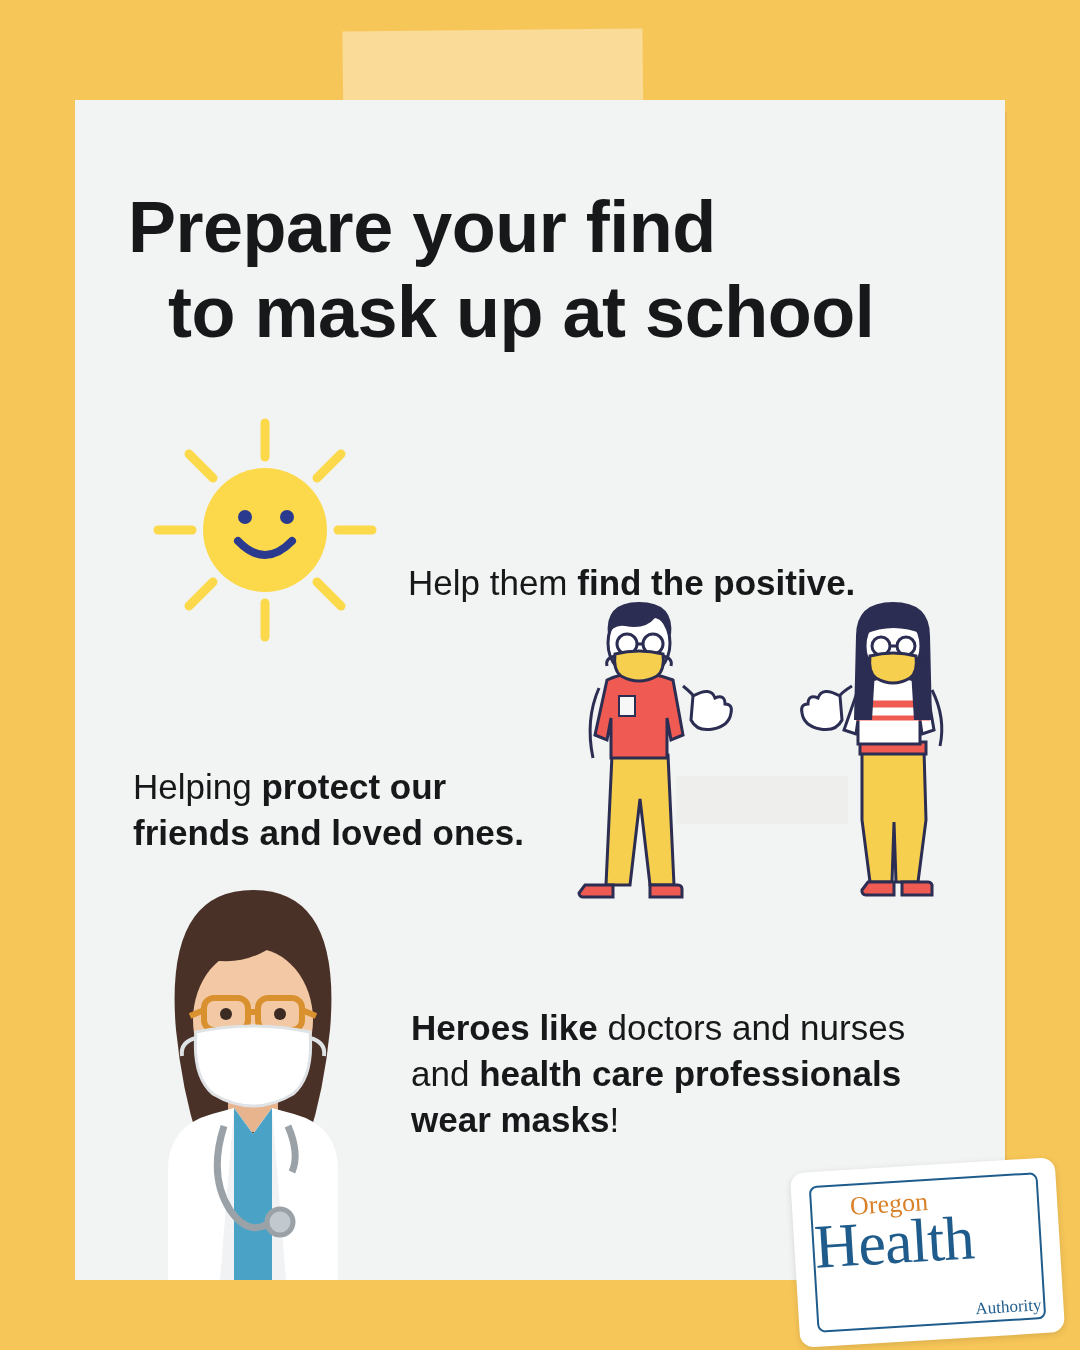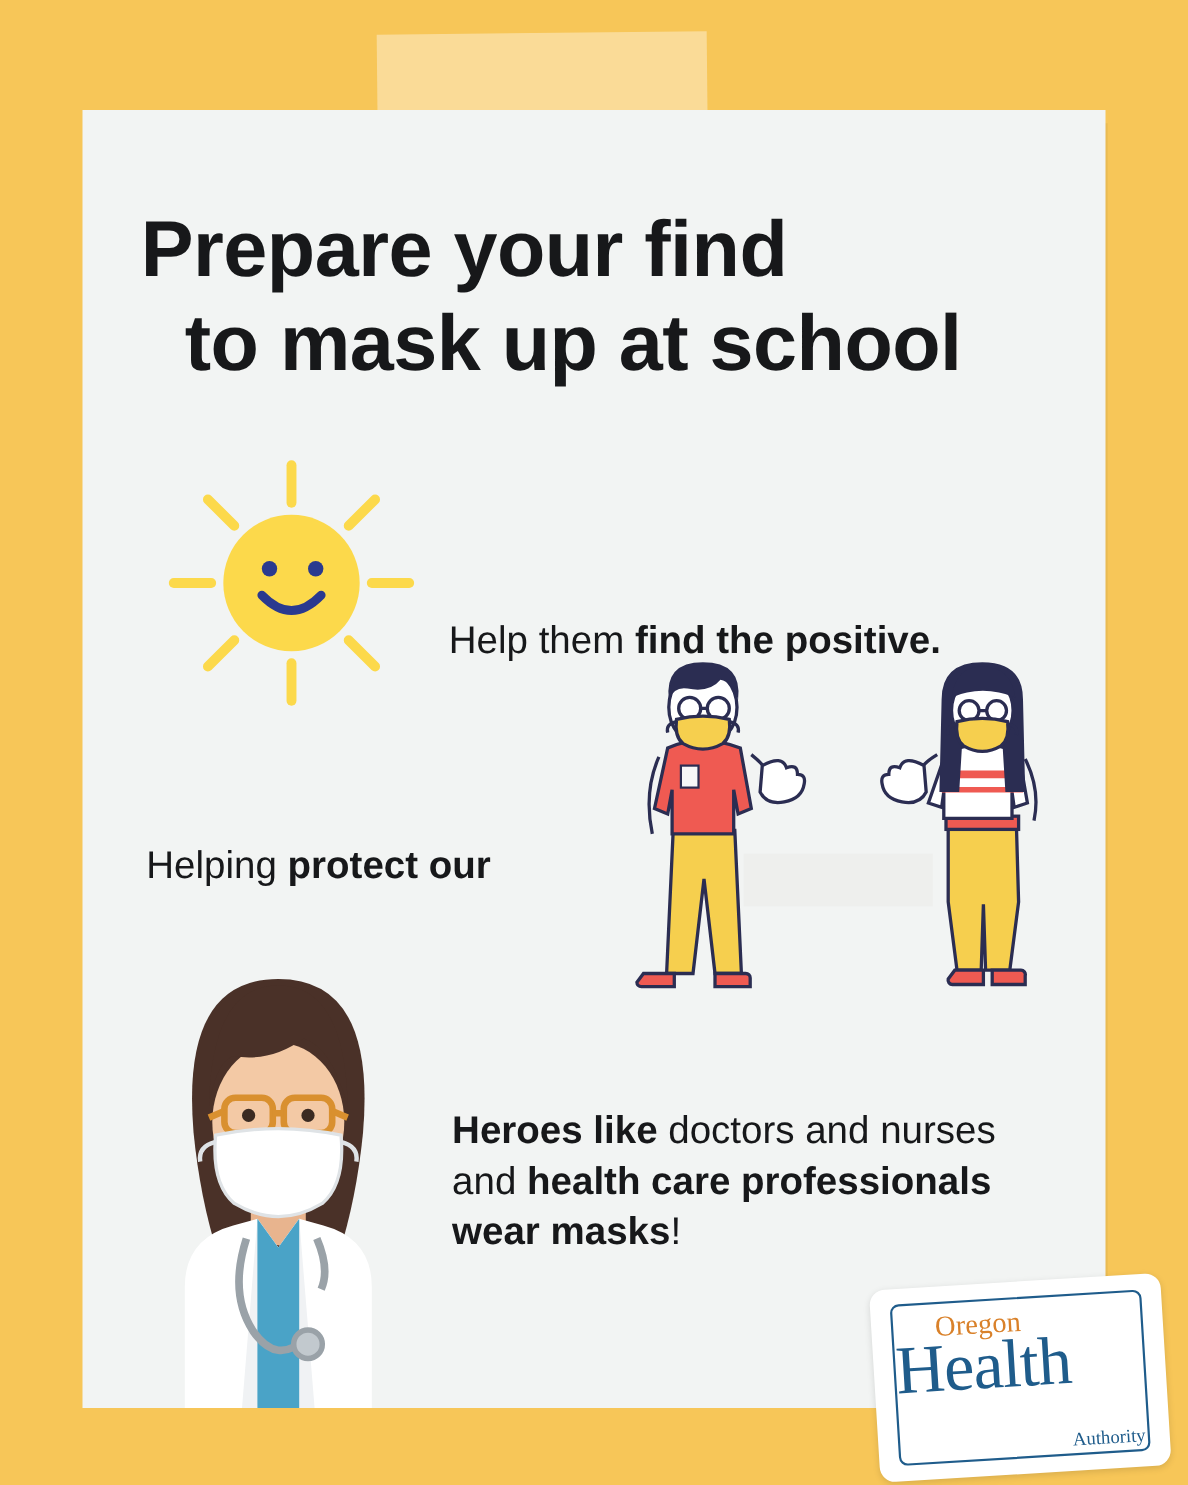--- a/index.html
+++ b/index.html
@@ -269,20 +269,21 @@
       <path d="M50 56 q23 -6 46 0 q2 16 -6 22 q-17 10 -34 0 q-8 -6 -6 -22 z" fill="#f6cf4e" stroke="#2b2d52" stroke-width="3"></path>
       <path d="M50 58 q-10 2 -8 10" fill="none" stroke="#2b2d52" stroke-width="3"></path>
       <path d="M96 58 q10 2 8 10" fill="none" stroke="#2b2d52" stroke-width="3"></path>
     </g>
   </svg>
 </div>
 <div class="kid-eraser"></div>
 
 <div class="text-line text-protect">
   <span>Helping </span><span class="b">protect our</span><br>
+  <span class="b">friends and loved ones.</span>
 </div>
 
 <div class="doctor">
   <svg viewBox="0 0 250 400" width="250" height="400" aria-hidden="true">
 
     <path d="M48 150 q-12 -140 77 -140 q89 0 77 140 q-6 60 -22 110 h-110 q-16 -50 -22 -110 z" fill="#4a3128"></path>
 
     <path d="M100 200 h50 v52 h-50 z" fill="#e8b48e"></path>
 
     <ellipse cx="125" cy="140" rx="60" ry="72" fill="#f3c9a5"></ellipse>

